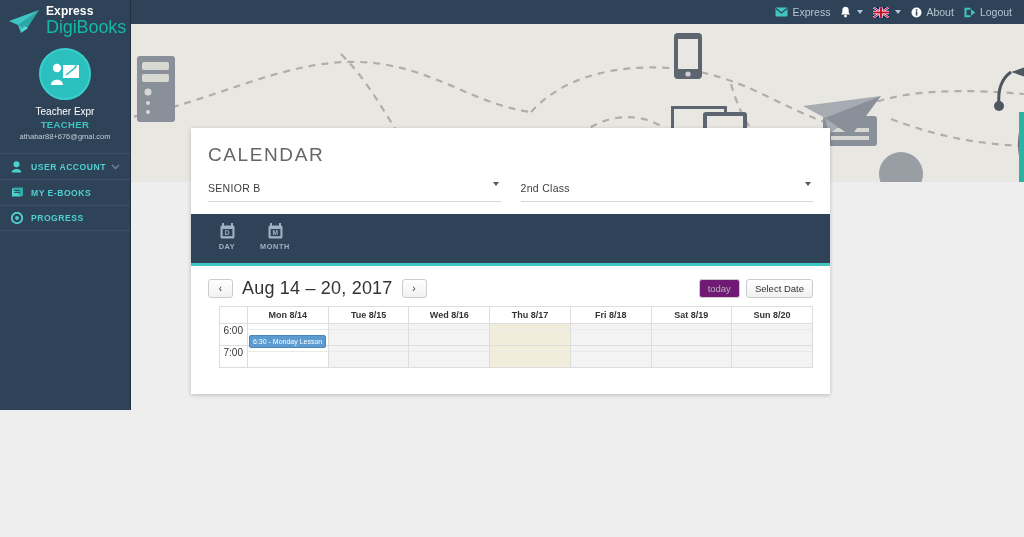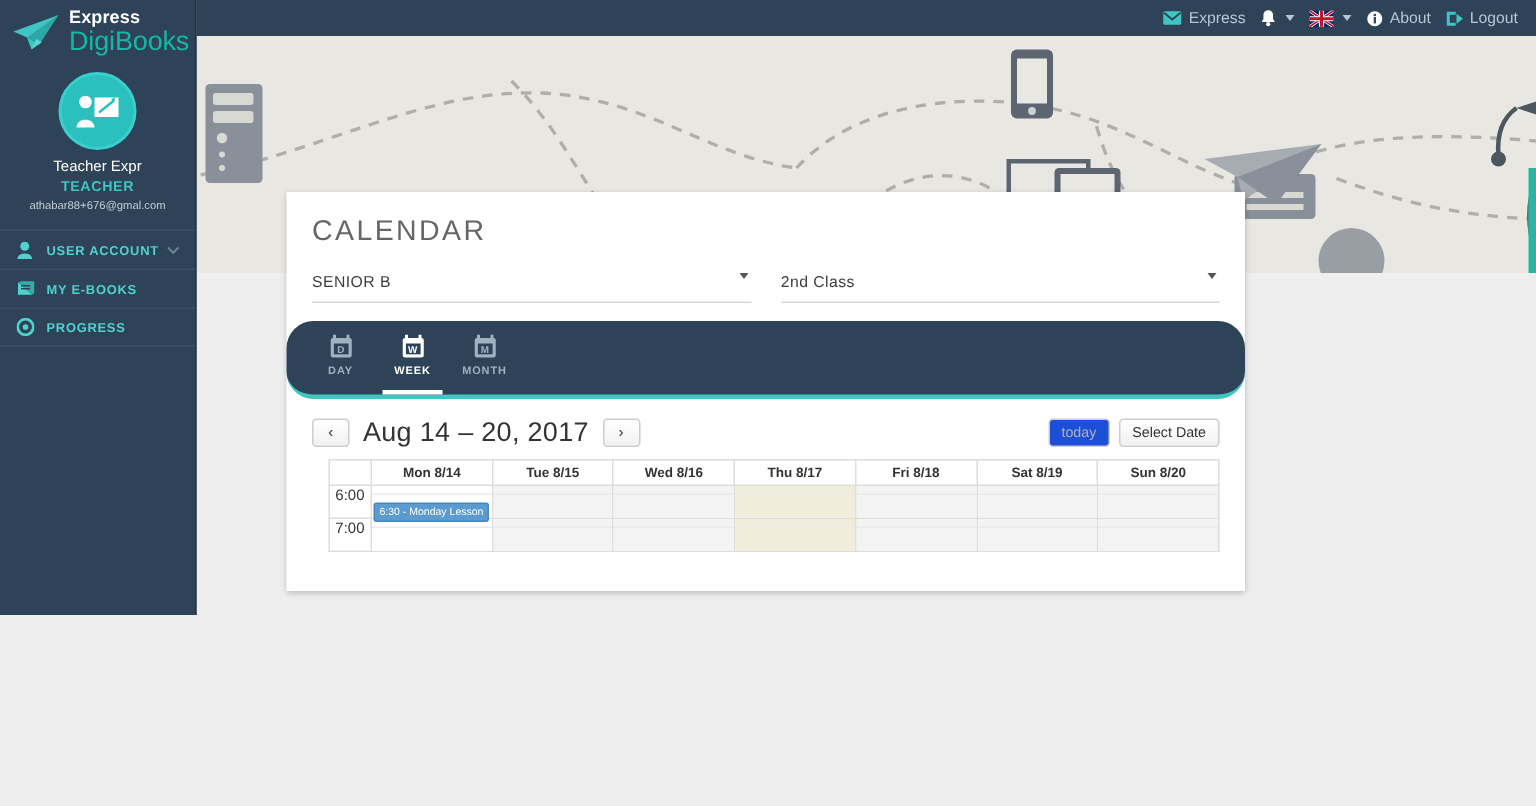--- a/index.html
+++ b/index.html
@@ -103,21 +103,20 @@
     border-right: 3.5px solid transparent; border-top: 4.5px solid #555;
   }
 
   
   #tabbar {
     margin: 12px 0 0 0;
     background: #2e4357;
     border-bottom: 3px solid #3fc5c2;
     height: 52px; display: flex; align-items: flex-end;
     padding-left: 12px;
-    border-radius: 18px;
   }
   .tab {
     width: 48px; height: 52px;
     display: flex; flex-direction: column; align-items: center; justify-content: center;
     gap: 3px; cursor: pointer; position: relative;
     color: #9fb2c2; font-size: 7.3px; font-weight: bold; letter-spacing: .6px;
   }
   .tab.active { color: #ffffff; }
   .tab.active::after {
     content: ""; position: absolute; left: 4px; right: 4px; bottom: 0;
@@ -142,21 +141,21 @@
     letter-spacing: .2px;
   }
   .toolbar-right { margin-left: auto; display: flex; gap: 6px; }
   .tb-btn {
     height: 19px; padding: 0 8px;
     background: linear-gradient(#ffffff,#f1f1f1);
     border: 1px solid #cccccc; border-radius: 3px;
     font-size: 9.5px; color: #333; cursor: pointer;
     display: flex; align-items: center;
   }
-  .tb-btn.disabled { color: #b3b3b3; background: #1d4ed8; cursor: default; }
+  .tb-btn.disabled { color: #b3b3b3; background: #701a75; cursor: default; }
 
   
   #grid-wrap { padding: 7px 17px 0 28px; }
   table.cal { width: 100%; border-collapse: collapse; table-layout: fixed; }
   table.cal th, table.cal td { border: 1px solid #dddddd; }
   th.axis-h { width: 28px; border-top: none; border-left: none; }
   th.dayhead {
     height: 17px; font-size: 9px; color: #333333; font-weight: bold;
     border-top: none;
   }
@@ -405,30 +404,20 @@
     <div id="tabbar">
       <div class="tab">
         <svg width="15" height="16" viewBox="0 0 15 16">
           <rect x="2" y="0" width="2" height="3.4" fill="#9fb2c2"></rect>
           <rect x="11" y="0" width="2" height="3.4" fill="#9fb2c2"></rect>
           <rect x="0.5" y="2.4" width="14" height="13" rx="1.5" fill="#9fb2c2"></rect>
           <rect x="2.6" y="6" width="9.8" height="7.2" fill="#2e4357"></rect>
           <text x="7.5" y="12.2" font-size="6.6" font-family="Liberation Sans, sans-serif" font-weight="bold" fill="#9fb2c2" text-anchor="middle">D</text>
         </svg>
         <span>DAY</span>
-      </div>
-      <div class="tab active">
-        <svg width="15" height="16" viewBox="0 0 15 16">
-          <rect x="2" y="0" width="2" height="3.4" fill="#ffffff"></rect>
-          <rect x="11" y="0" width="2" height="3.4" fill="#ffffff"></rect>
-          <rect x="0.5" y="2.4" width="14" height="13" rx="1.5" fill="#ffffff"></rect>
-          <rect x="2.6" y="6" width="9.8" height="7.2" fill="#2e4357"></rect>
-          <text x="7.5" y="12.2" font-size="6.6" font-family="Liberation Sans, sans-serif" font-weight="bold" fill="#ffffff" text-anchor="middle">W</text>
-        </svg>
-        <span>WEEK</span>
       </div>
       <div class="tab">
         <svg width="15" height="16" viewBox="0 0 15 16">
           <rect x="2" y="0" width="2" height="3.4" fill="#9fb2c2"></rect>
           <rect x="11" y="0" width="2" height="3.4" fill="#9fb2c2"></rect>
           <rect x="0.5" y="2.4" width="14" height="13" rx="1.5" fill="#9fb2c2"></rect>
           <rect x="2.6" y="6" width="9.8" height="7.2" fill="#2e4357"></rect>
           <text x="7.5" y="12.2" font-size="6.6" font-family="Liberation Sans, sans-serif" font-weight="bold" fill="#9fb2c2" text-anchor="middle">M</text>
         </svg>
         <span>MONTH</span>

